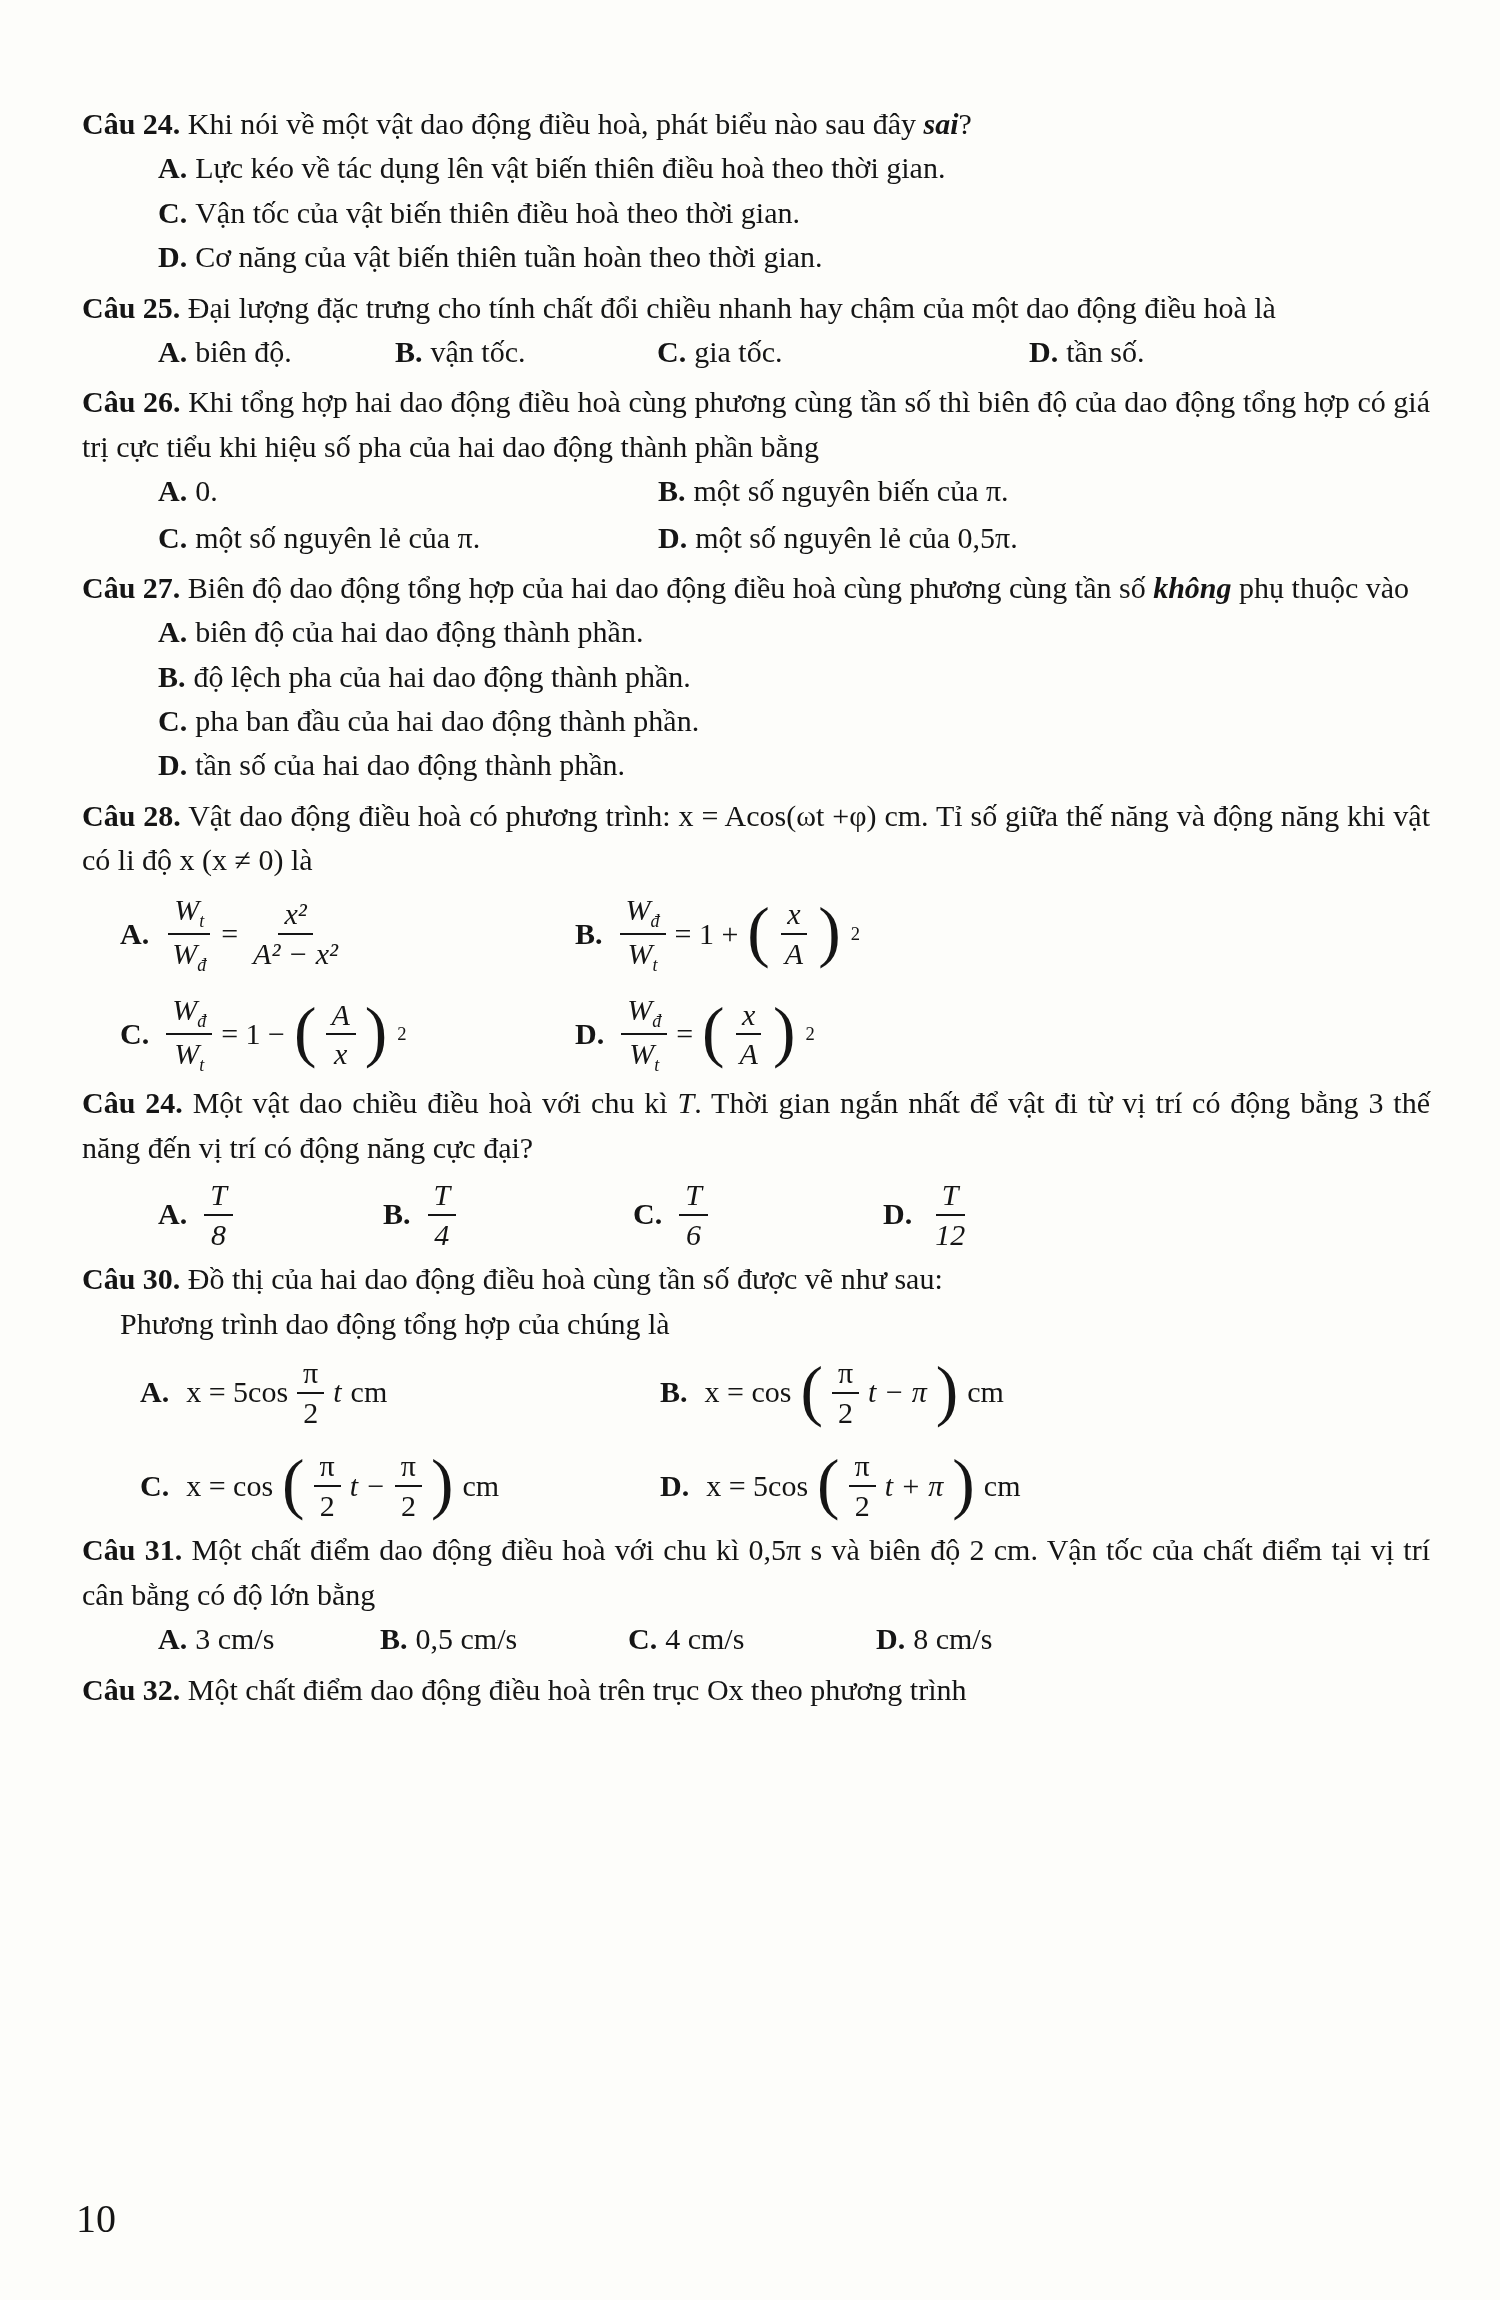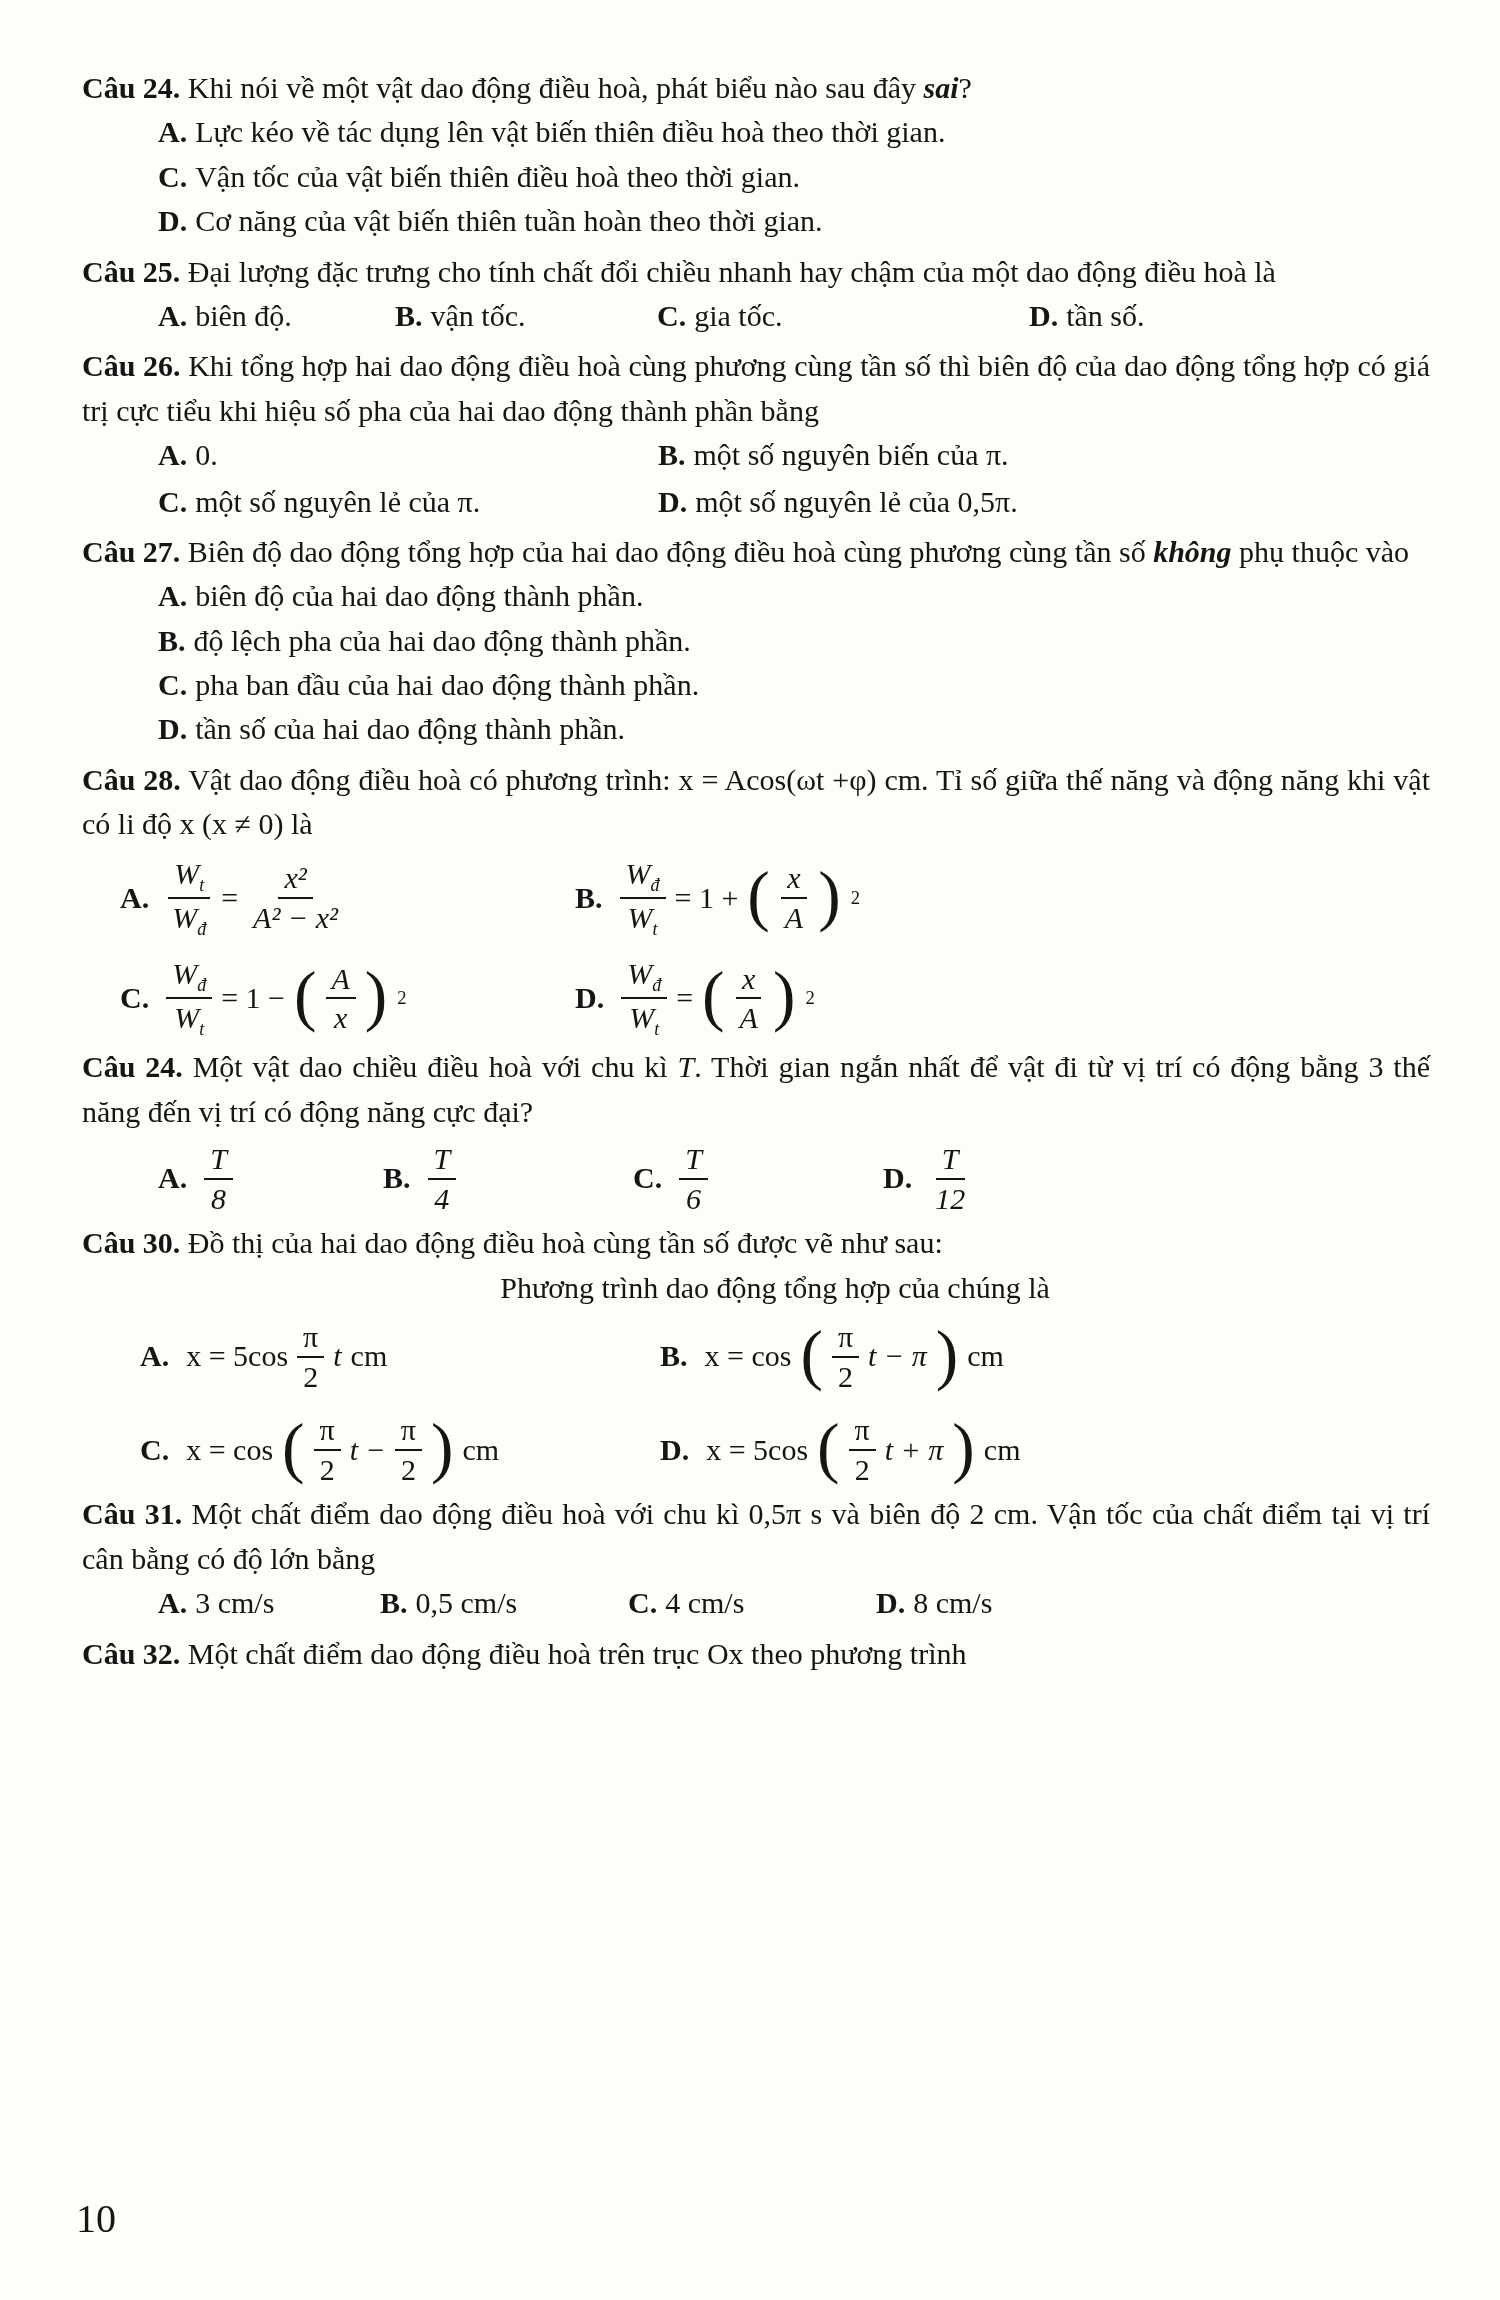--- a/index.html
+++ b/index.html
@@ -11,29 +11,29 @@
     height: 2300px;
     margin: 0 auto;
     background: #fdfdfa;
     color: #151515;
     font-family: "Liberation Serif", "DejaVu Serif", serif;
     font-size: 30px;
     line-height: 1.48;
     position: relative;
     overflow: hidden;
   }
-  .content { padding: 66px 70px 0 82px; }
+  .content { padding: 102px 70px 0 82px; }
 
   section.question { margin: 0 0 6px 0; }
 
   .stem { margin: 0; text-align: justify; }
   .stem .qlabel { font-weight: bold; }
   .emphit { font-weight: bold; font-style: italic; }
 
-  .indent1 { margin-left: 38px; text-align: center; }
+  .indent1 { margin-left: 38px; text-align: left; }
 
   .opts-stack { margin-left: 76px; }
   .opts-stack .opt { margin: 0; }
   .olabel { font-weight: bold; margin-right: 8px; }
 
   .optrow { display: grid; align-items: center; margin-left: 76px; }
   .optrow .opt { margin: 0; }
 
   .q25row { grid-template-columns: 237px 262px 372px auto; }
   .q26row { grid-template-columns: 500px auto; row-gap: 2px; }

